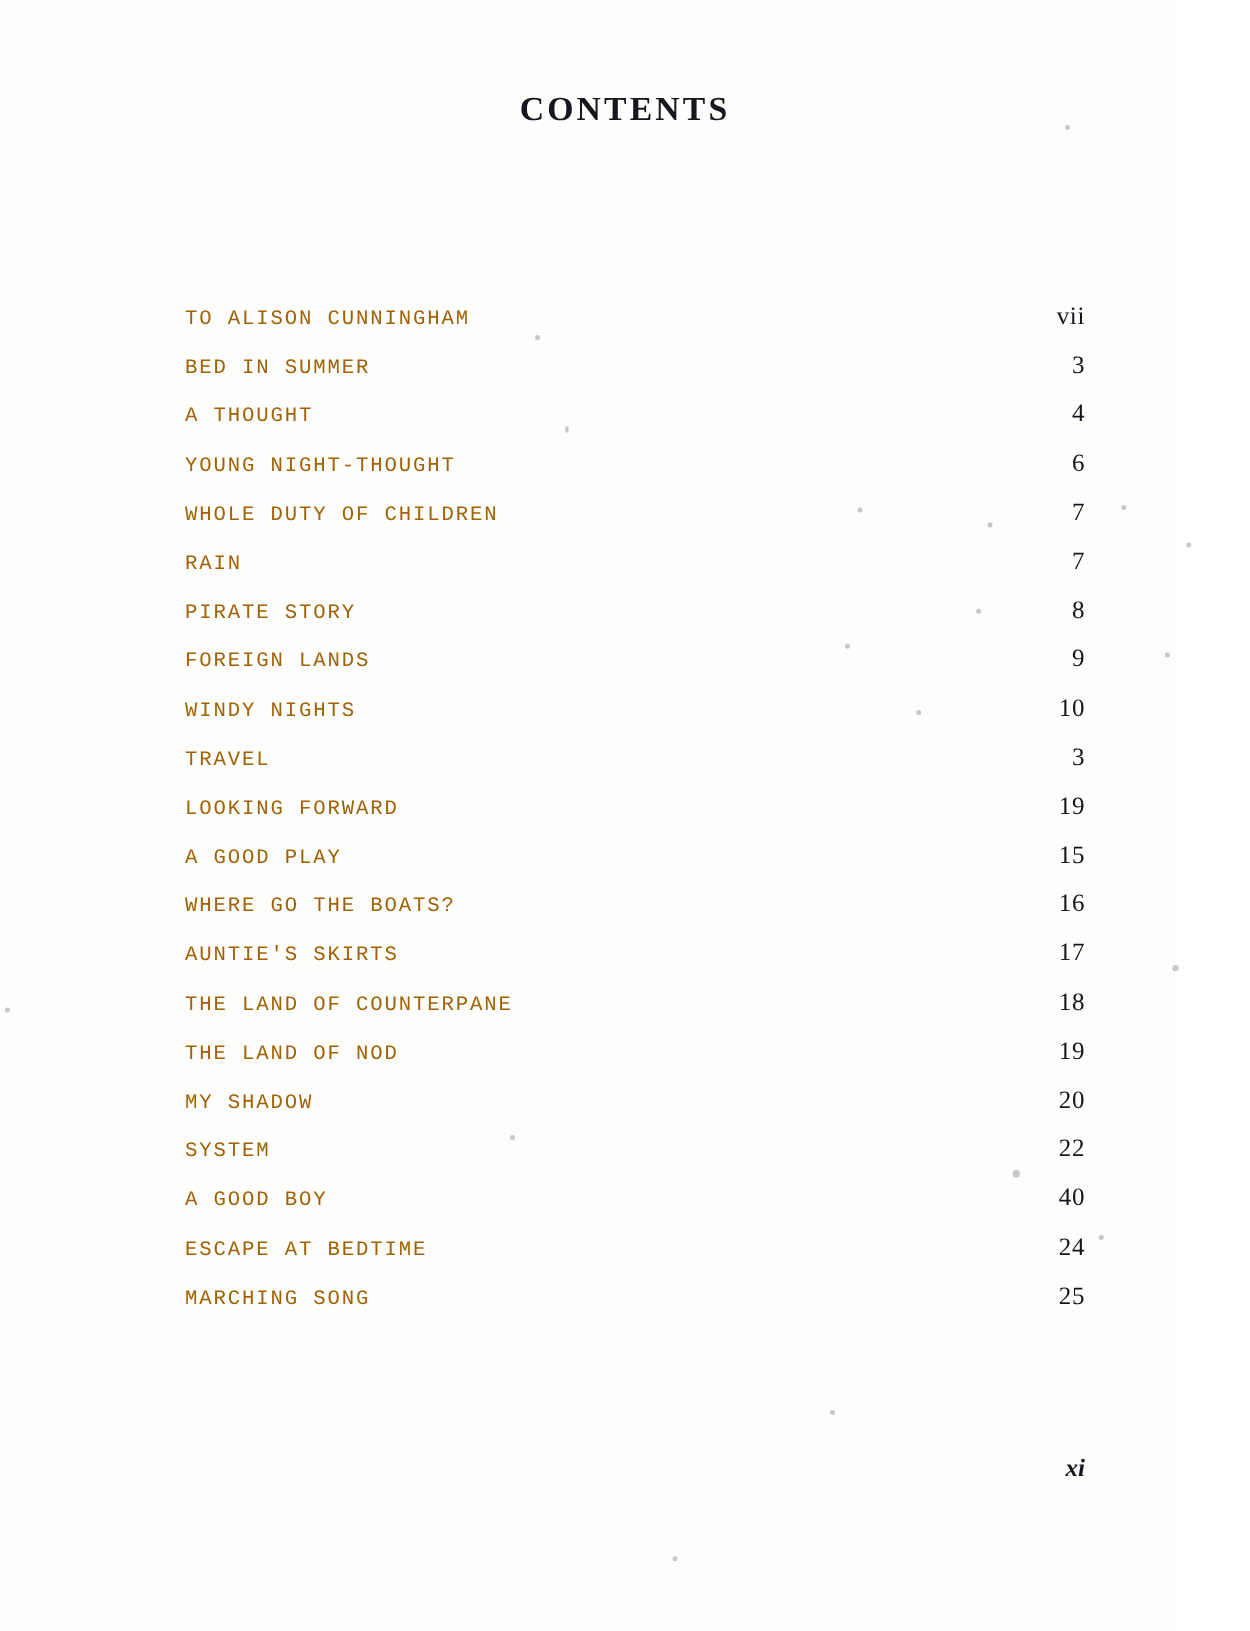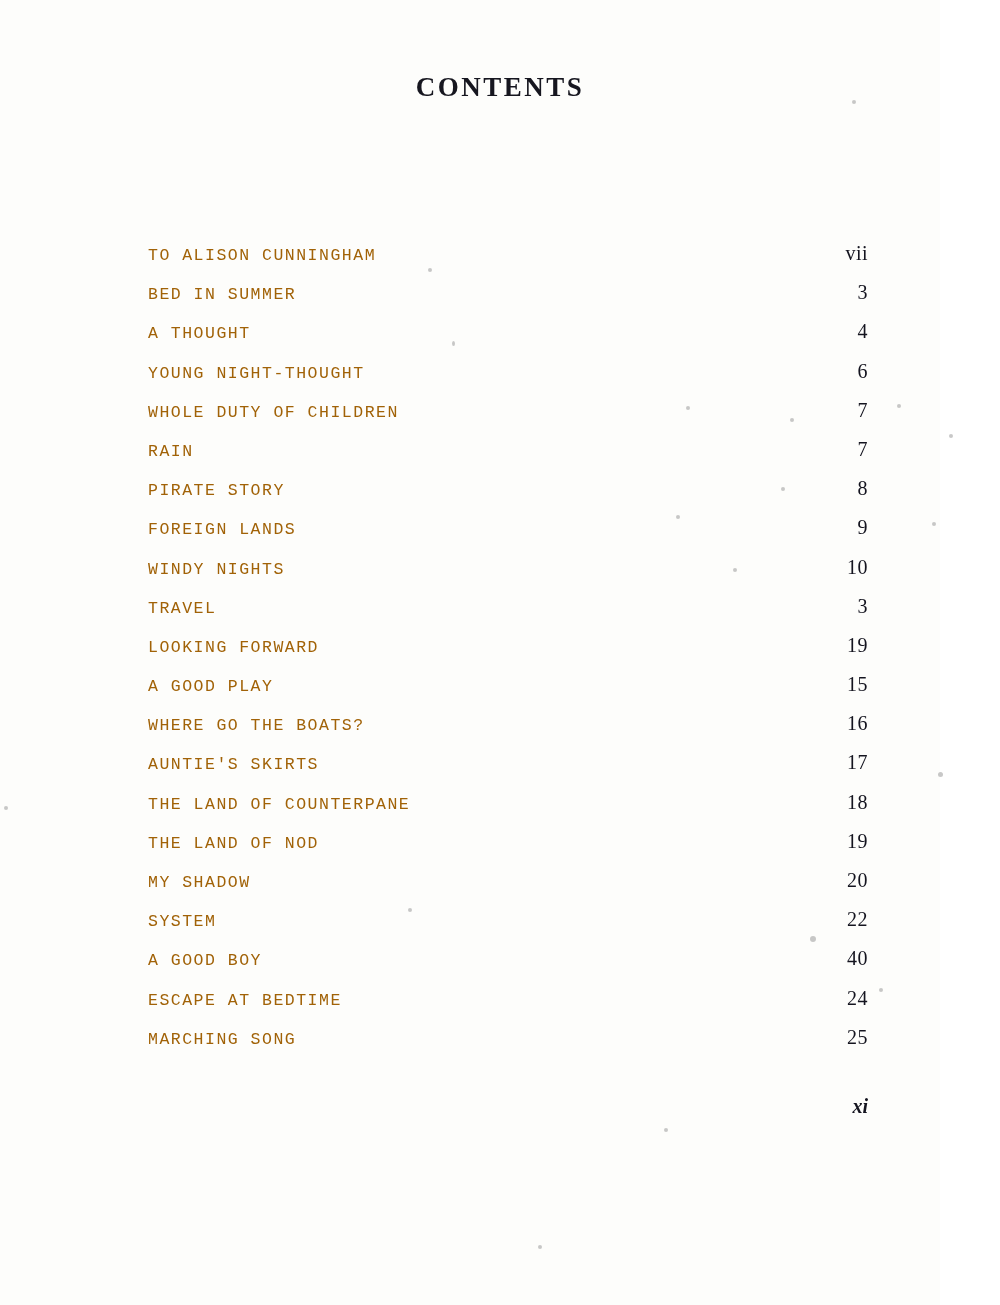--- a/index.html
+++ b/index.html
@@ -64,21 +64,21 @@
     font-size: 20px;
     color: #14141f;
     min-width: 36px;
     text-align: right;
     letter-spacing: 0.5px;
     margin-top: 24px;
   }
 
   .folio {
     position: absolute;
-    top: 1095px;
+    top: 1164px;
     left: 0;
     width: 868px;
     text-align: right;
     font-family: "Liberation Serif", serif;
     font-style: italic;
     font-weight: bold;
     font-size: 20px;
     color: #14141f;
   }
 

